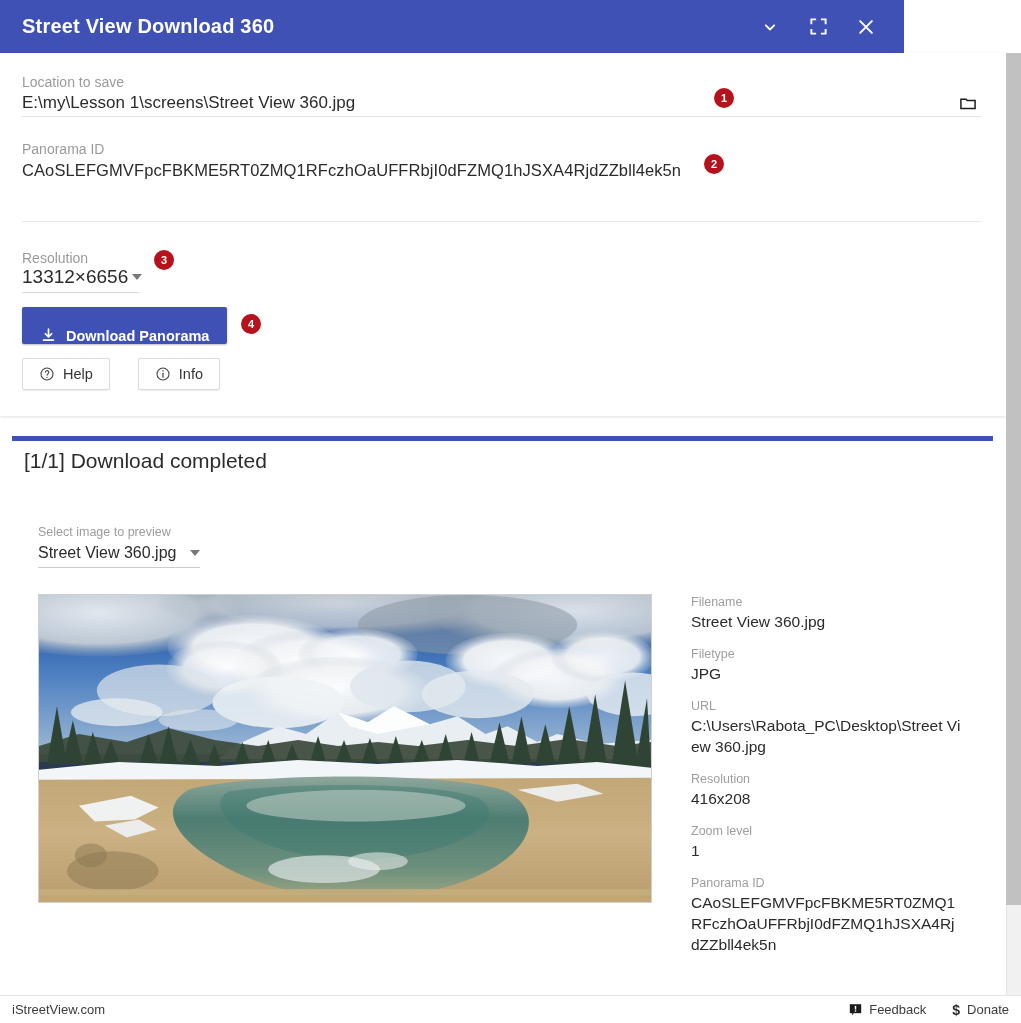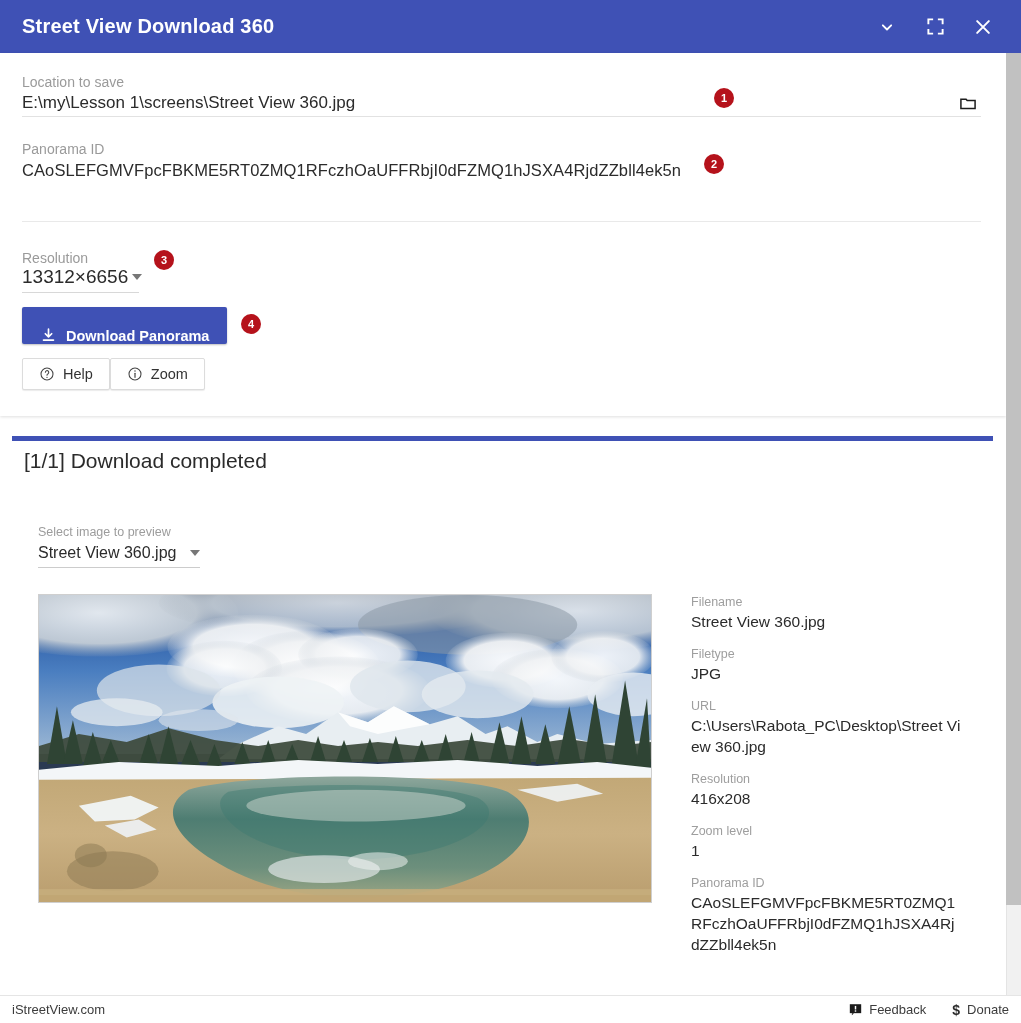--- a/index.html
+++ b/index.html
@@ -17,21 +17,21 @@
     width: 1021px;
     height: 1023px;
     background: #fff;
     overflow: hidden;
   }
 
   
   .titlebar {
     position: absolute;
     top: 0; left: 0;
-    width: 1021px; height: 53px;
+    width: 904px; height: 53px;
     background: #3f51b5;
     display: flex;
     align-items: center;
     padding: 0 14px 0 22px;
   }
   .titlebar-title {
     color: #ffffff;
     font-size: 20px;
     font-weight: bold;
     letter-spacing: 0.2px;
@@ -173,21 +173,21 @@
     cursor: pointer;
     box-shadow: 0 1px 2px rgba(0,0,0,0.25);
     font-family: "Liberation Sans", sans-serif;
   }
   .btn-primary .ico { margin-right: 9px; display: flex; }
 
   .btn-row {
     position: absolute;
     top: 305px; left: 22px;
     display: flex;
-    gap: 0;
+    gap: 28px;
   }
   .btn-outline {
     height: 32px;
     padding: 0 16px;
     background: #fff;
     border: 1px solid #dcdcdc;
     border-radius: 2px;
     font-size: 14.5px;
     color: #333;
     display: flex; align-items: center;
@@ -388,21 +388,21 @@
       </button>
 
       <button class="btn-outline">
         <span class="ico">
           <svg width="16" height="16" viewBox="0 0 24 24">
             <circle cx="12" cy="12" r="9" fill="none" stroke="#444" stroke-width="1.6"></circle>
             <path d="M12 11v6" fill="none" stroke="#444" stroke-width="1.8" stroke-linecap="round"></path>
             <circle cx="12" cy="7.6" r="1.1" fill="#444"></circle>
           </svg>
         </span>
-        <span>Zoom</span>
+        <span>Info</span>
       </button>
     </div>
   </div>
 
   <div class="badge" id="badge-1">1</div>
   <div class="badge" id="badge-2">2</div>
   <div class="badge" id="badge-3">3</div>
   <div class="badge" id="badge-4">4</div>
 
   <div class="progress-wrap">

